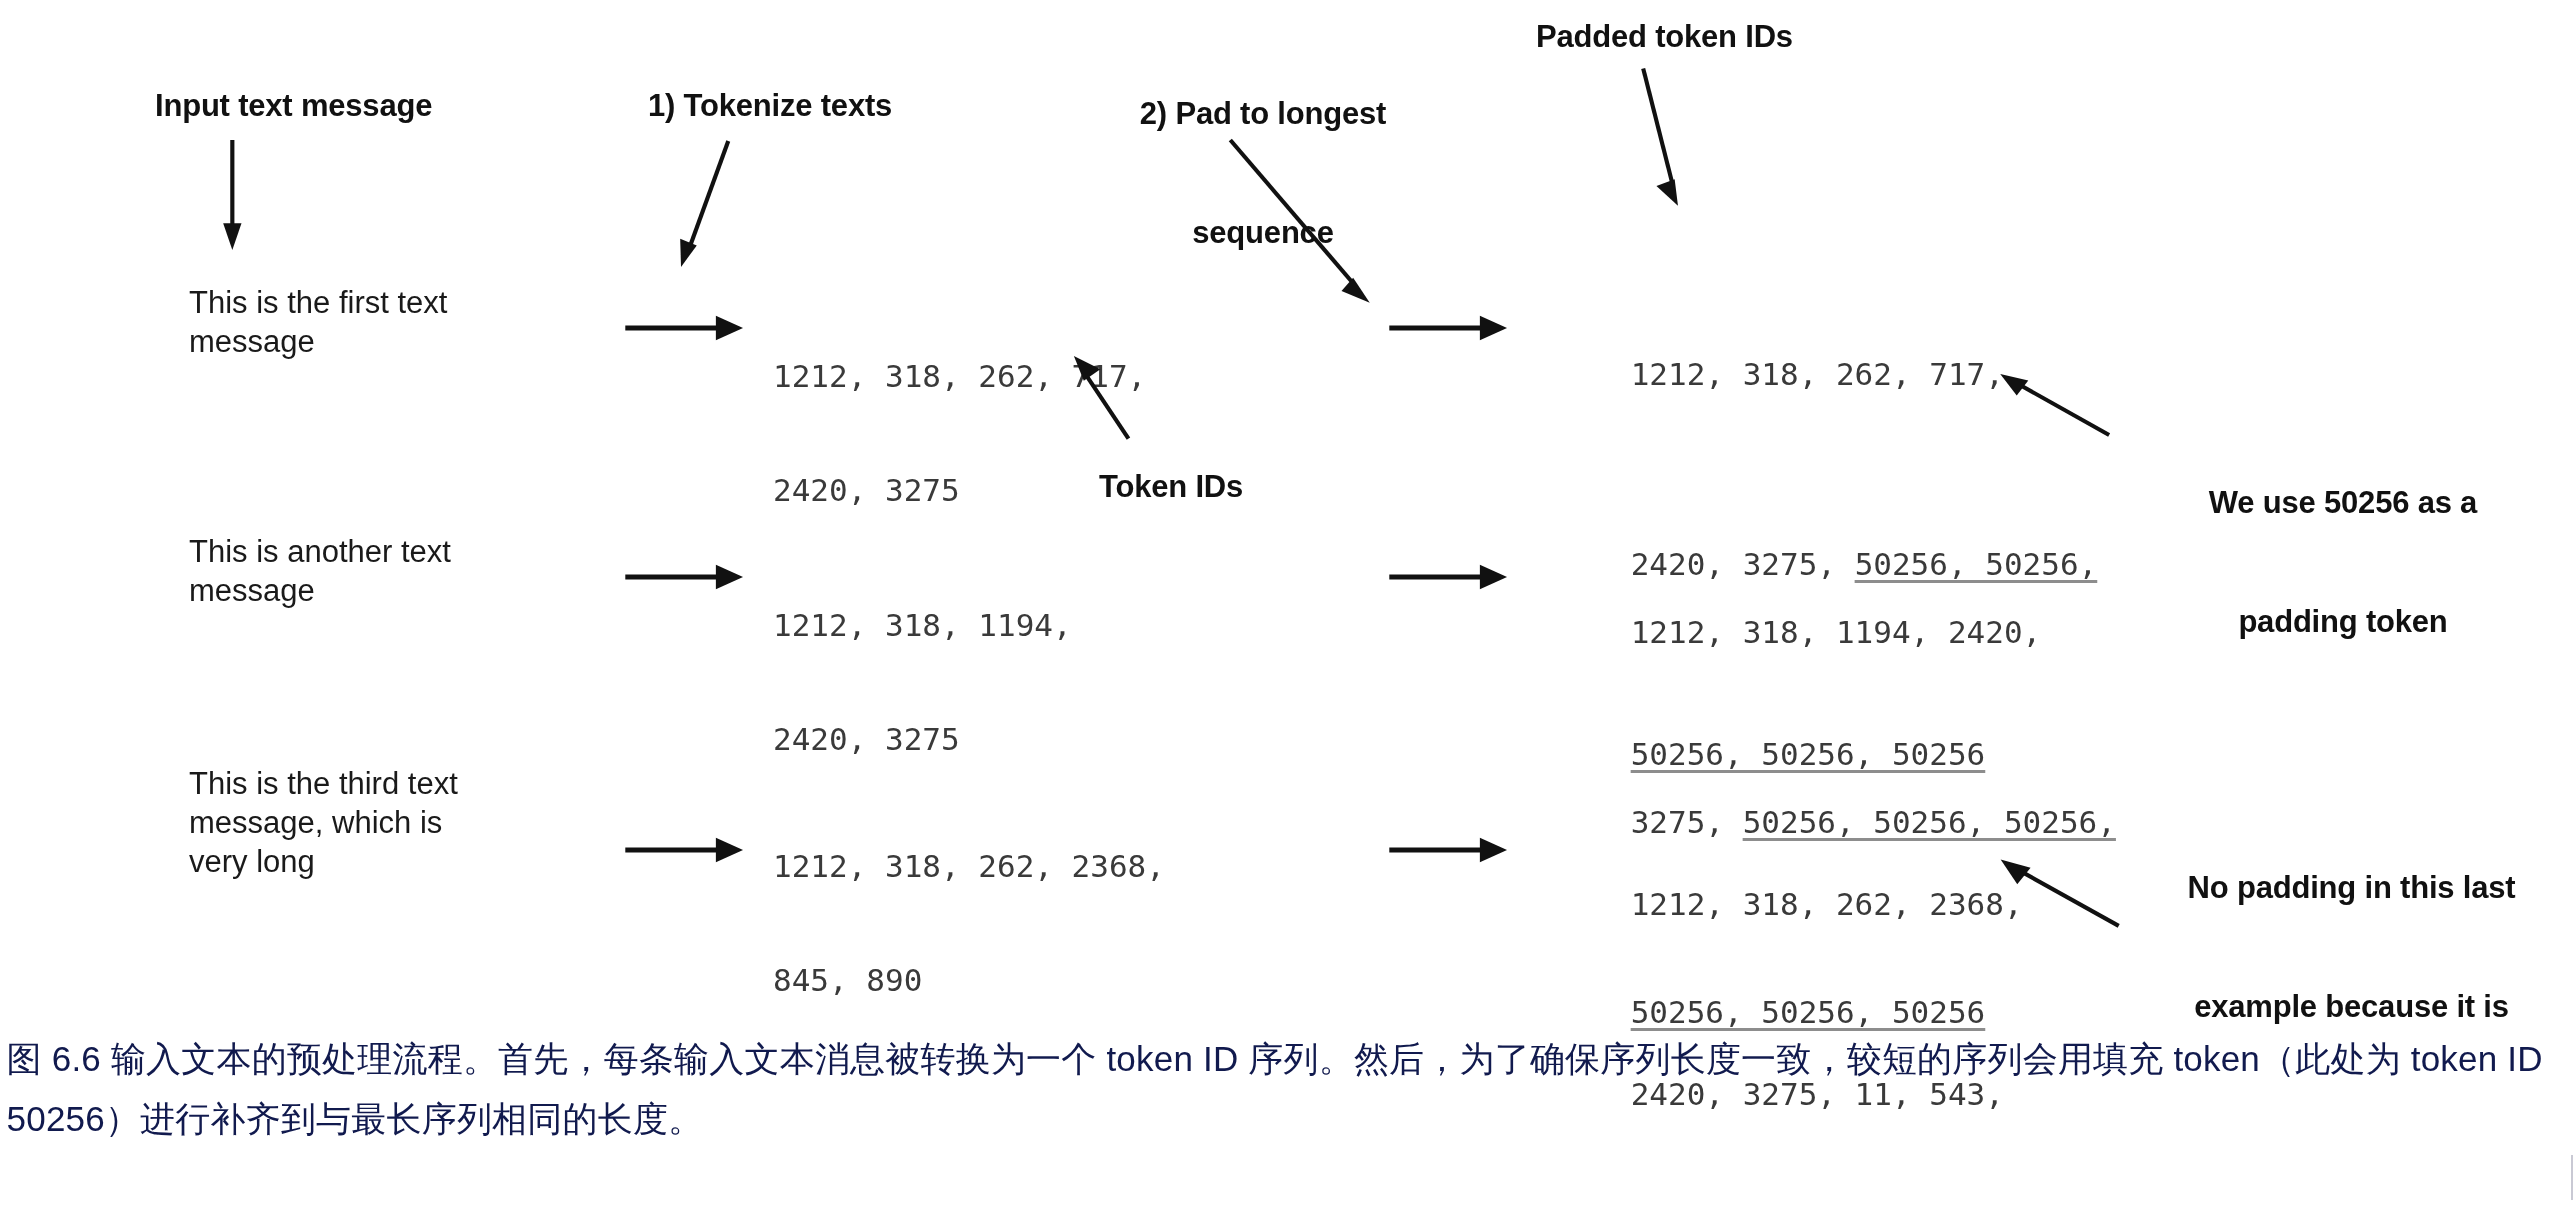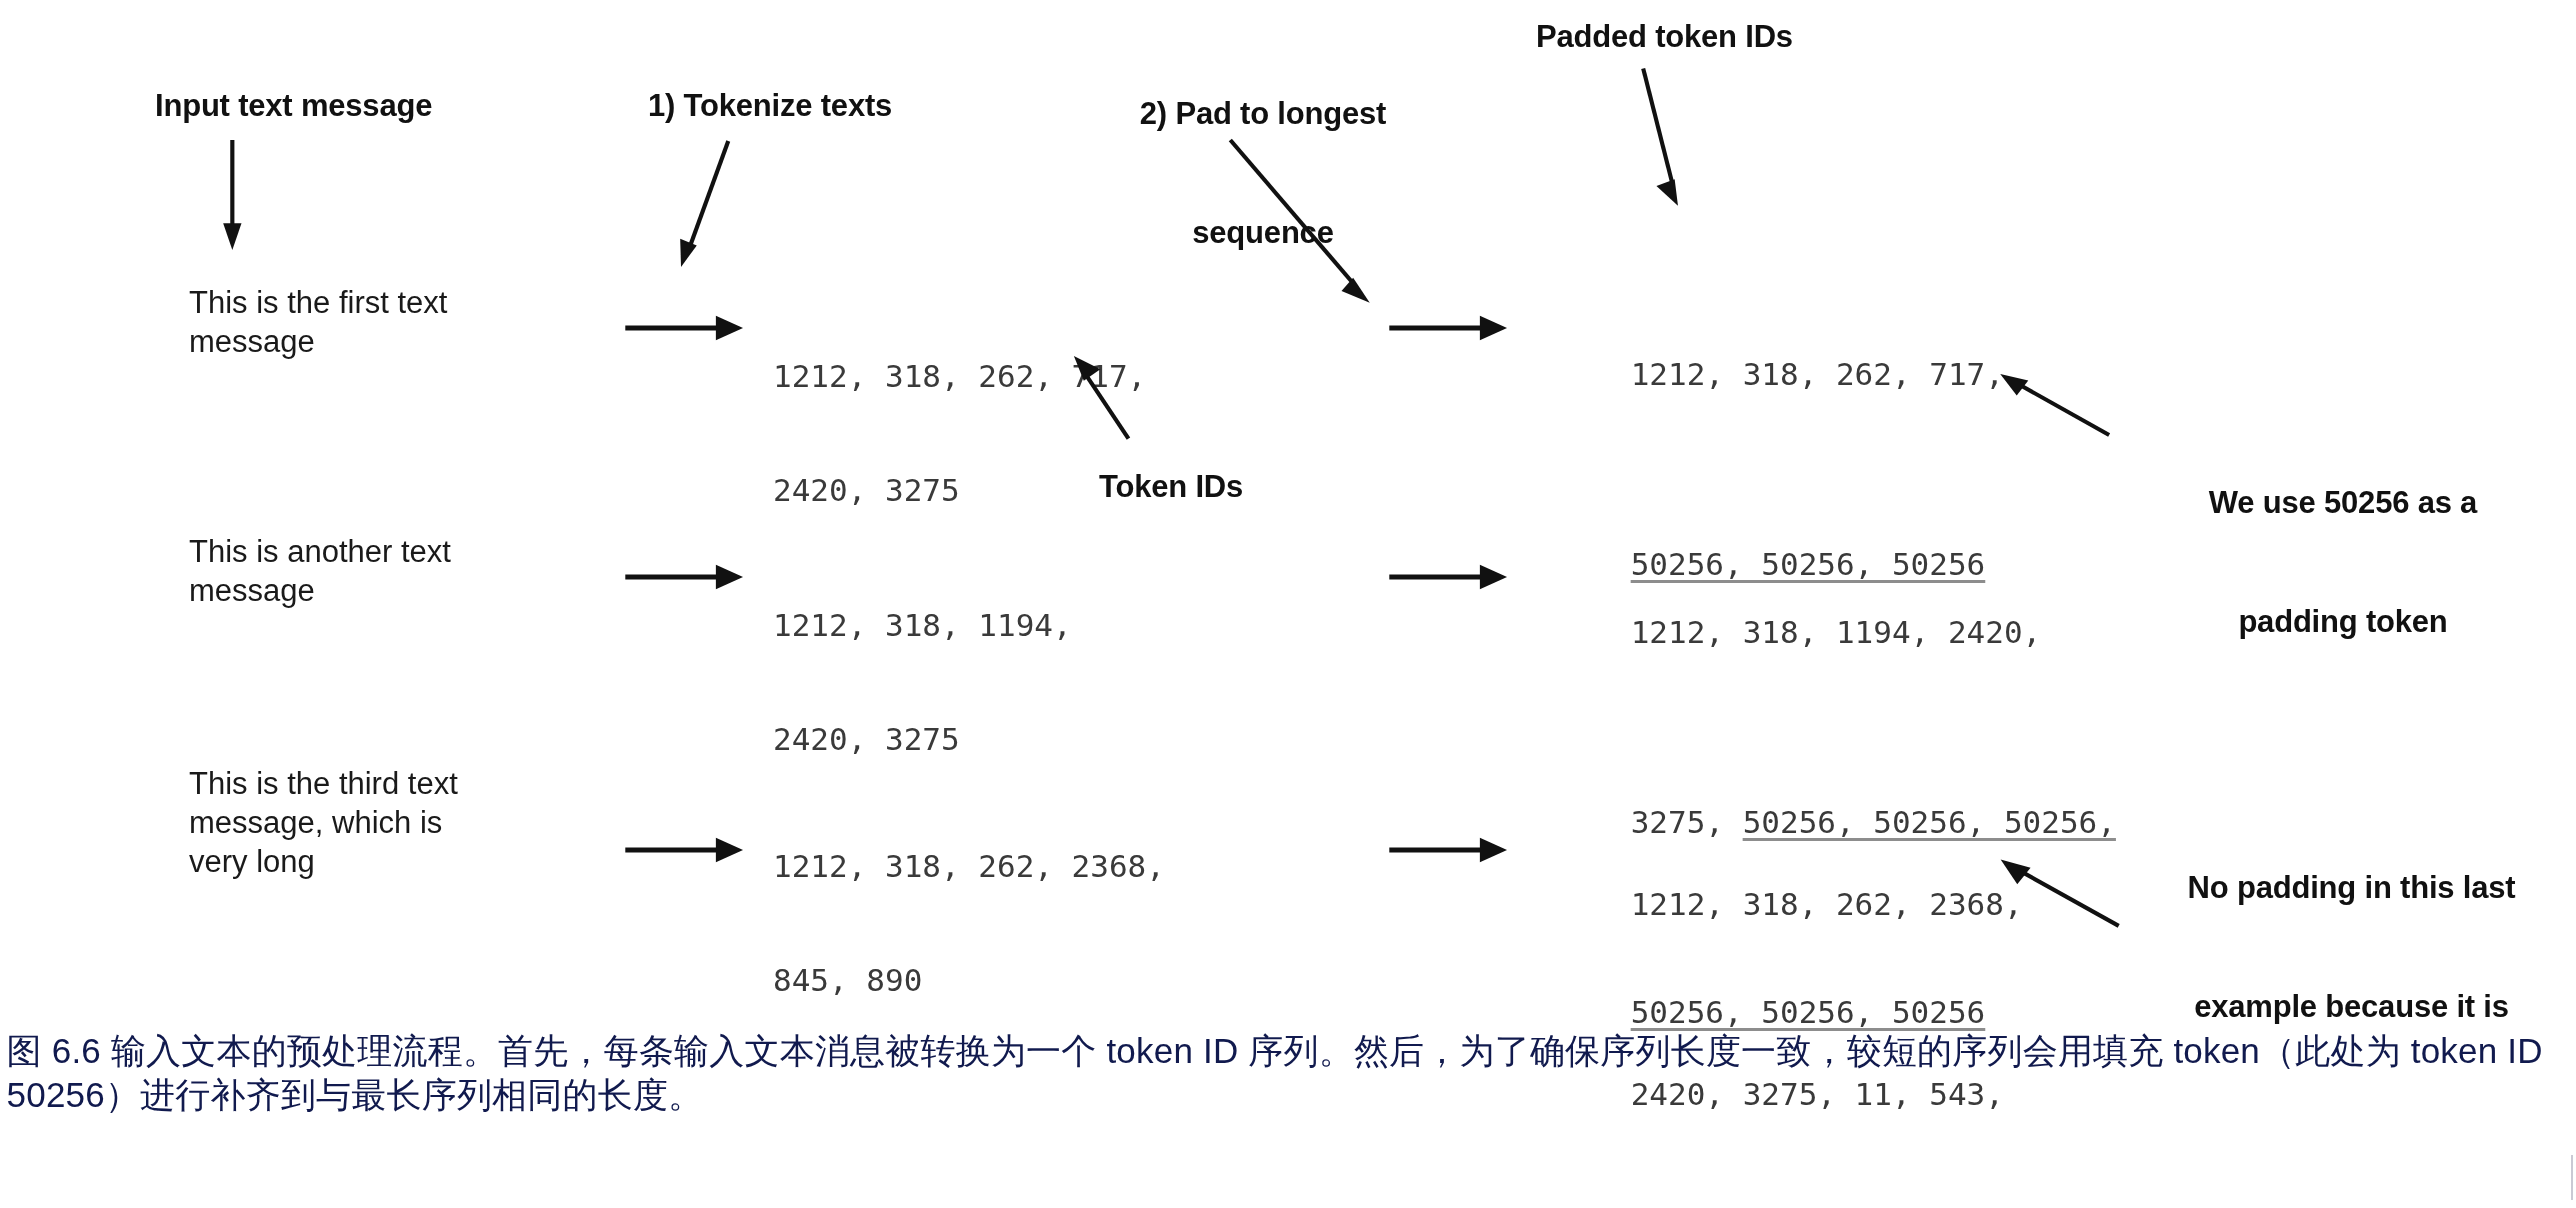--- a/index.html
+++ b/index.html
@@ -56,21 +56,21 @@
 
   
   .caption {
     position: absolute;
     left: 6.6px;
     top: 1029px;
     width: 2559px;
     color: #111a4e;
     font-family: "Liberation Sans", sans-serif;
     font-size: 35px;
-    line-height: 44px;
+    line-height: 60px;
     font-weight: 500;
     letter-spacing: 0.2px;
   }
 
   
   .arrow { position: absolute; }
   .arrow svg { display: block; overflow: visible; }
 
   .rule-right {
     position: absolute;
@@ -143,20 +143,23 @@
     <line x1="0" y1="17" x2="116" y2="17" stroke="#111111" stroke-width="6"></line>
     <polygon points="143,17 110,2 110,32" fill="#111111"></polygon>
   </svg>
 </div>
 
 <div class="abs mono" style="left:1556px; top:241px;">
   <div>
     <span class="seg">1212, 318, 262, 717,</span>
   </div>
   <div>
+    <span class="seg">2420, 3275, </span><span class="pad">50256, 50256,</span>
+  </div>
+  <div>
     <span class="pad">50256, 50256, 50256</span>
   </div>
 </div>
 
 <div class="arrow" style="left:1993px; top:374px;">
   <svg width="125" height="66" viewBox="0 0 150 80">
     <line x1="140" y1="74" x2="26" y2="10" stroke="#111111" stroke-width="5"></line>
     <polygon points="8,0 42,8 28,26" fill="#111111"></polygon>
   </svg>
 </div>

